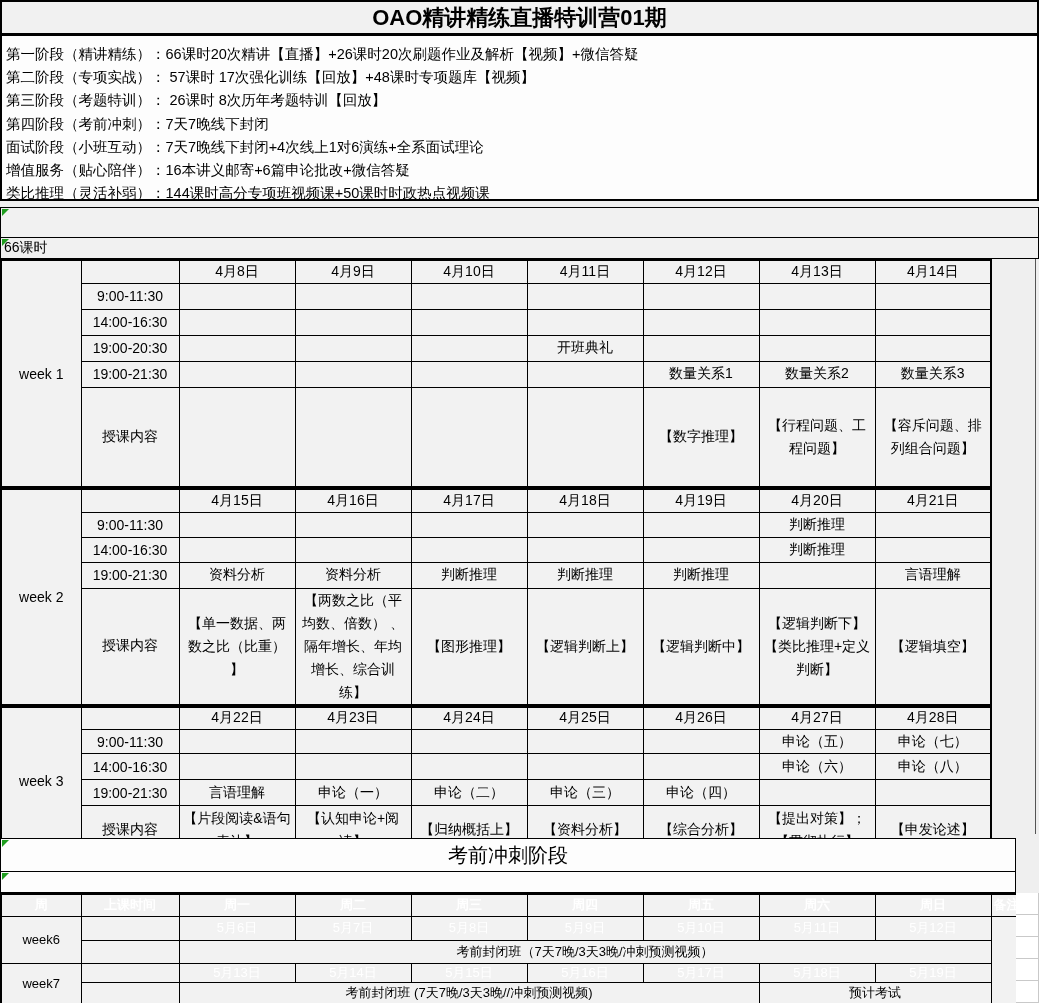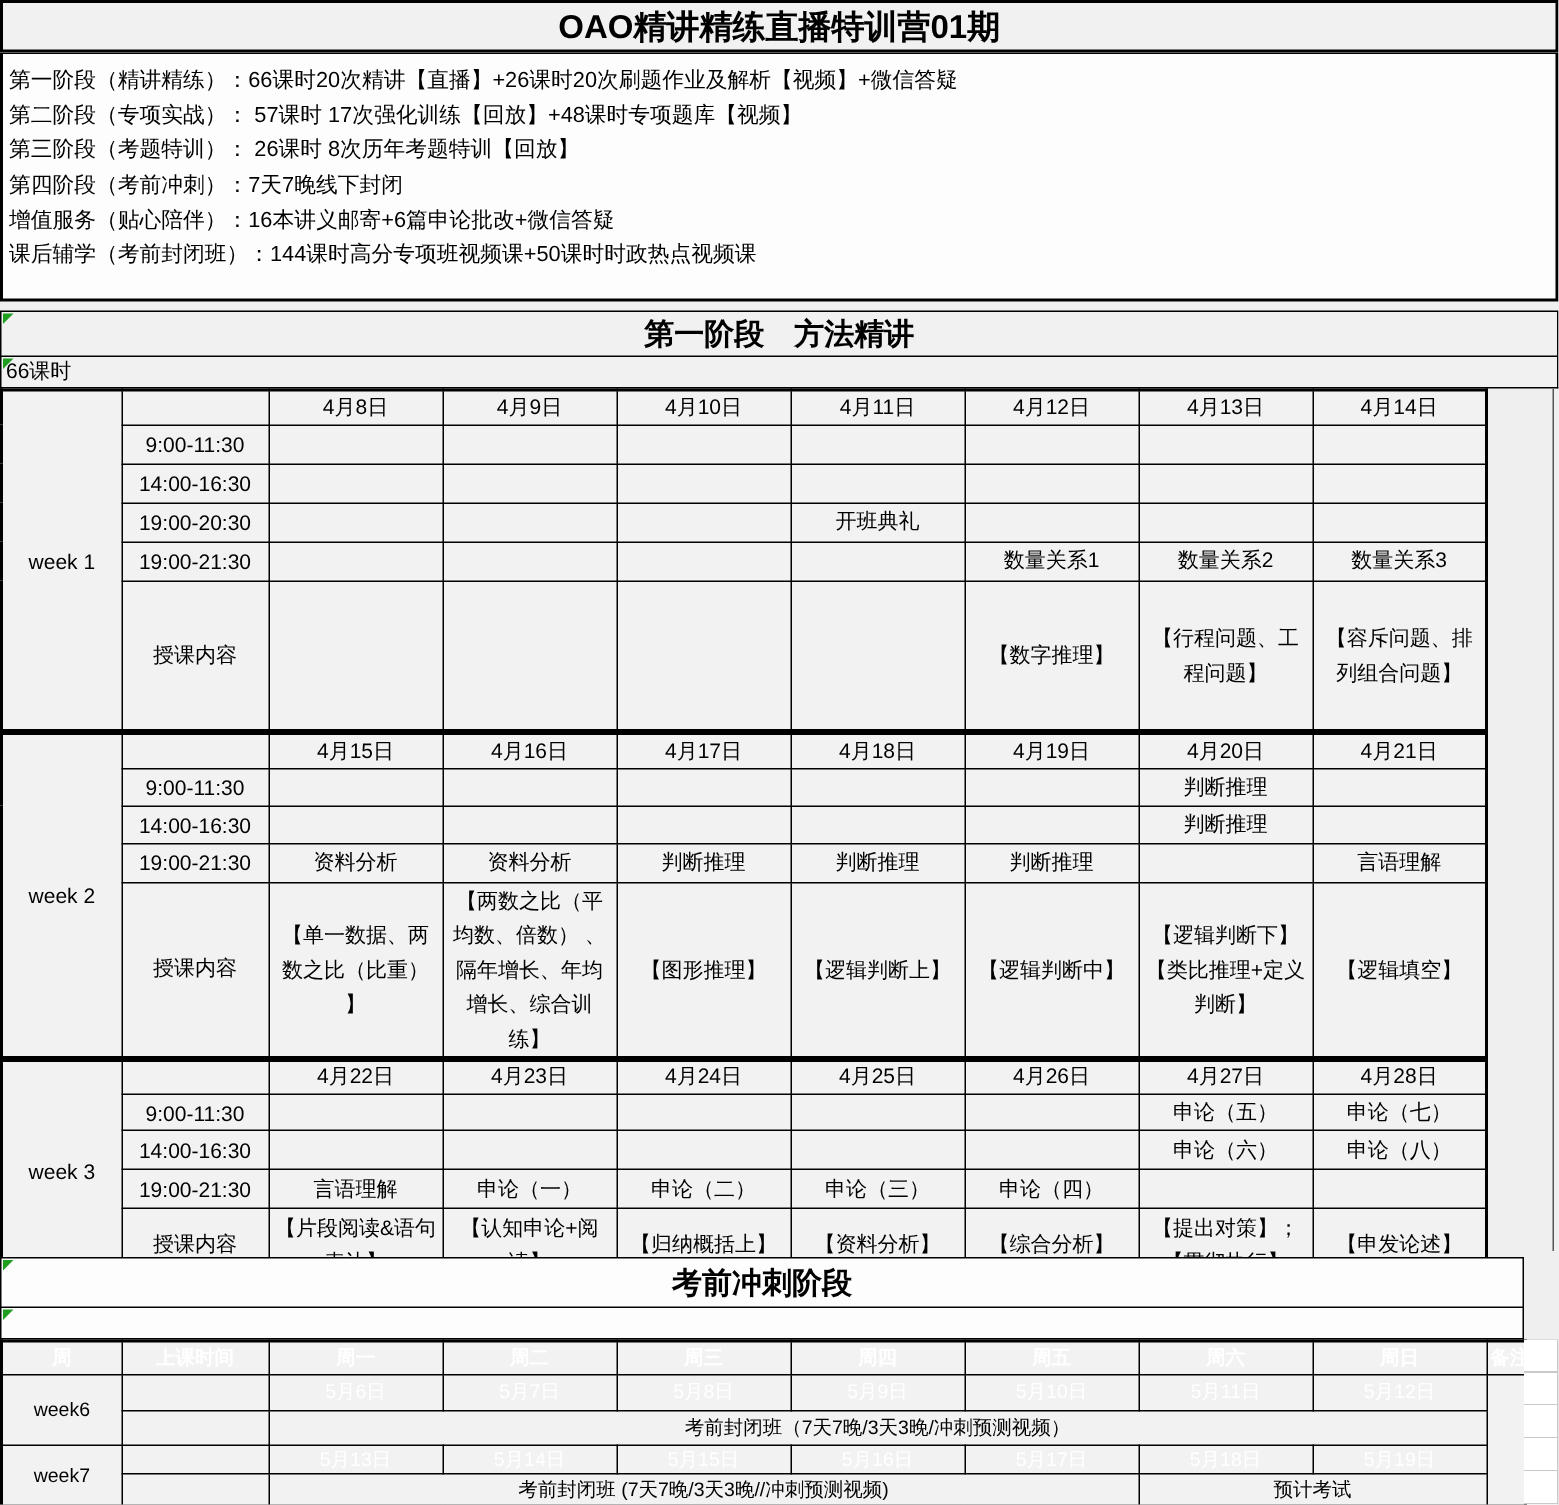--- a/index.html
+++ b/index.html
@@ -17,21 +17,21 @@
     font-size:14px;display:flex;align-items:center;padding-left:3px}
   #weeks{left:0;top:259px}
   table{border-collapse:collapse;table-layout:fixed}
   .week-table{width:990px;border:2px solid #000}
   .week-table td,.sp-table td{border:1px solid #000;text-align:center;vertical-align:middle;
     font-size:14px;overflow:hidden;padding:0 3px;background:#f2f2f2}
   .wk{font-size:15px}
   .tm{font-size:15px}
   .ct{line-height:23px;font-size:14px}
   .sprint-header{left:0;top:838px;width:1016px;height:34px;background:#fdfdfd;border:1px solid #000;
-    display:flex;align-items:center;justify-content:center;font-size:20px;font-weight:bold}
+    display:flex;align-items:center;justify-content:center;font-size:20px;font-weight:normal}
   .sprint-note{left:0;top:872px;width:1016px;height:21px;background:#fdfdfd;border:1px solid #000;border-top:none;
     font-size:13.5px;display:flex;align-items:center;padding-left:3px}
   #sprint-table-wrap{left:0;top:893px}
   .sp-table{width:1016px;border:2px solid #000}
   .sp-table td{font-size:13px;padding:0 2px}
   .sp-hd{font-weight:bold;font-size:14px}
   .act{font-size:14px}
   .clip{white-space:nowrap;padding:0}
   .gtri{position:absolute;left:1px;top:1px;width:0;height:0;
     border-top:7px solid #1f9d1f;border-right:7px solid transparent}
@@ -45,27 +45,27 @@
 
 <div class="abs title-bar">
   <span>OAO精讲精练直播特训营01期</span>
 </div>
 
 <div class="abs stage-list">
   <div class="stage-line">第一阶段（精讲精练）：66课时20次精讲【直播】+26课时20次刷题作业及解析【视频】+微信答疑</div>
   <div class="stage-line">第二阶段（专项实战）： 57课时 17次强化训练【回放】+48课时专项题库【视频】</div>
   <div class="stage-line">第三阶段（考题特训）： 26课时 8次历年考题特训【回放】</div>
   <div class="stage-line">第四阶段（考前冲刺）：7天7晚线下封闭</div>
+  <div class="stage-line">面试阶段（小班互动）：7天7晚线下封闭+4次线上1对6演练+全系面试理论</div>
   <div class="stage-line">增值服务（贴心陪伴）：16本讲义邮寄+6篇申论批改+微信答疑</div>
-  <div class="stage-line">课后辅学（考前封闭班）：144课时高分专项班视频课+50课时时政热点视频课</div>
+  <div class="stage-line">类比推理（灵活补弱）：144课时高分专项班视频课+50课时时政热点视频课</div>
 </div>
 
 <div class="abs phase1-header">
   <span class="gtri"></span>
-  <span>第一阶段　方法精讲</span>
 </div>
 
 <div class="abs hours-row">
   <span class="gtri"></span>
   <span>66课时</span>
 </div>
 
 <div class="abs" id="weeks">
     <table class="week-table">
       <colgroup>

